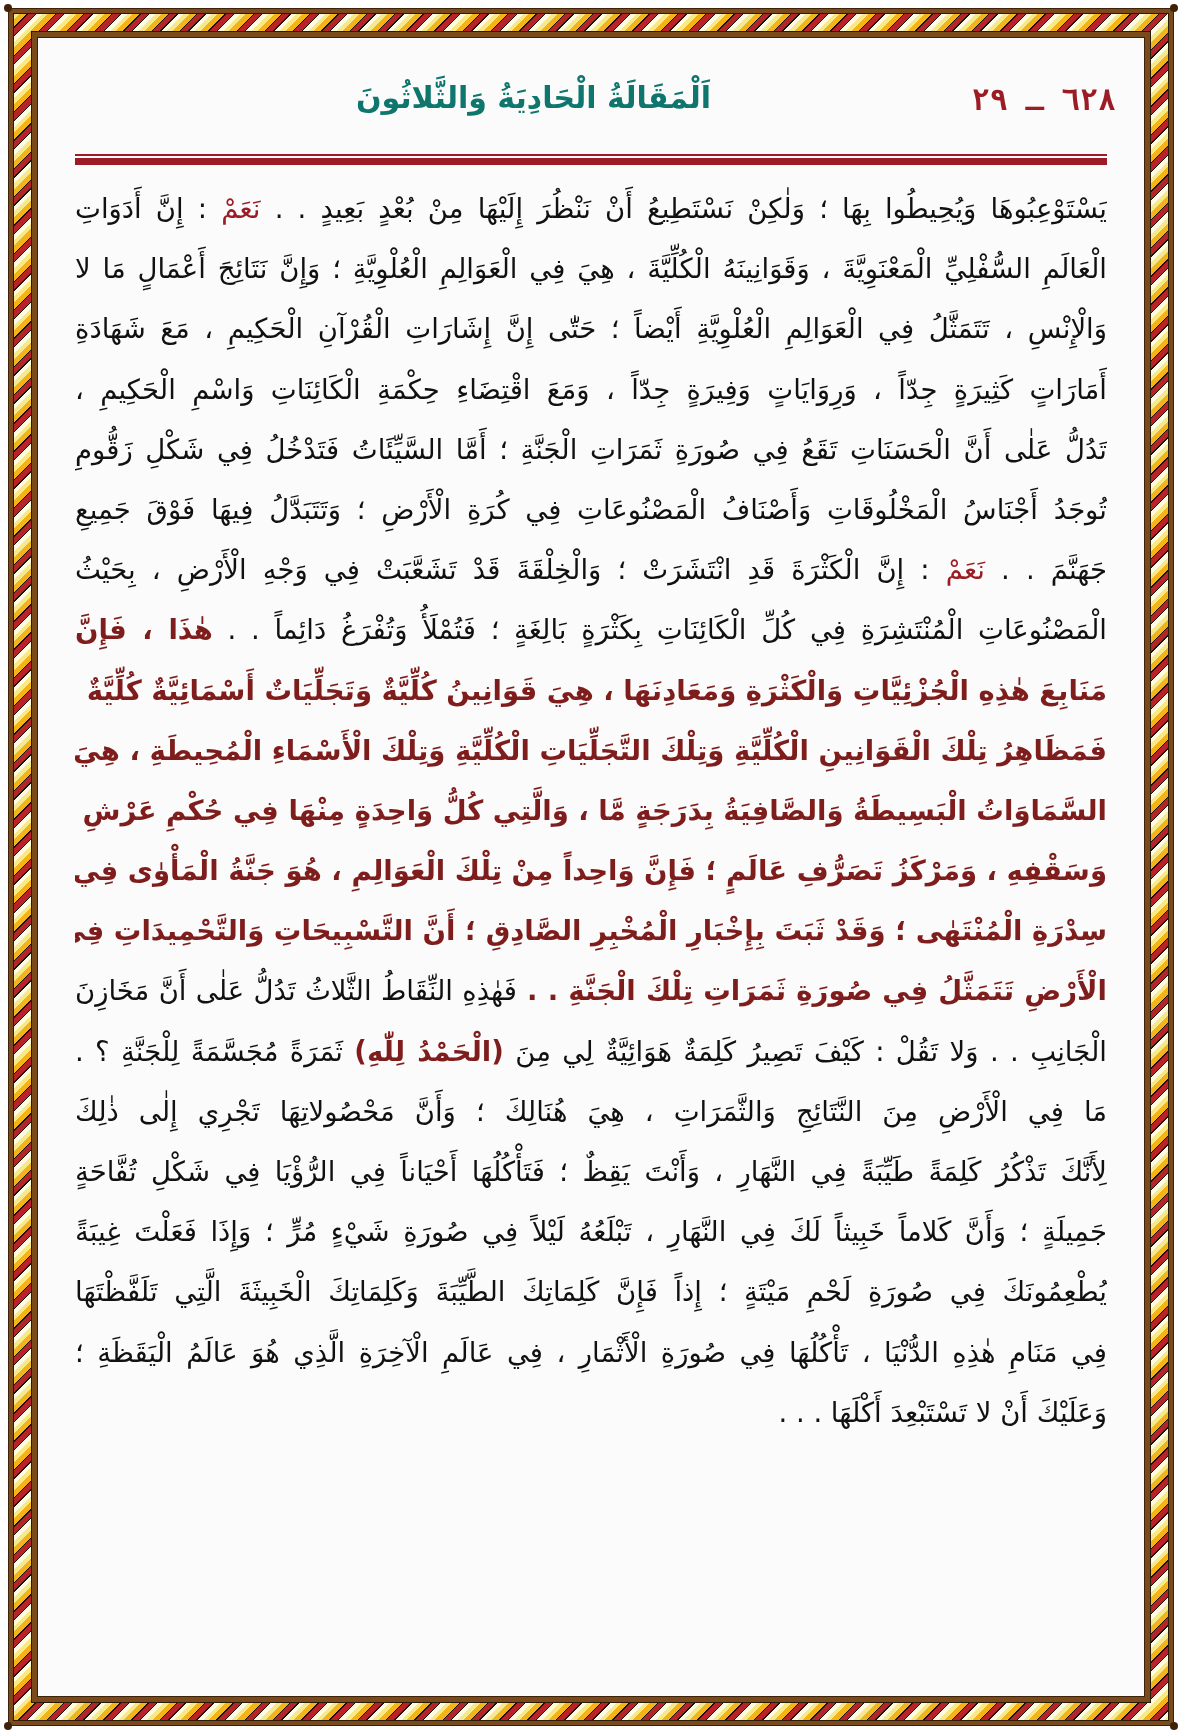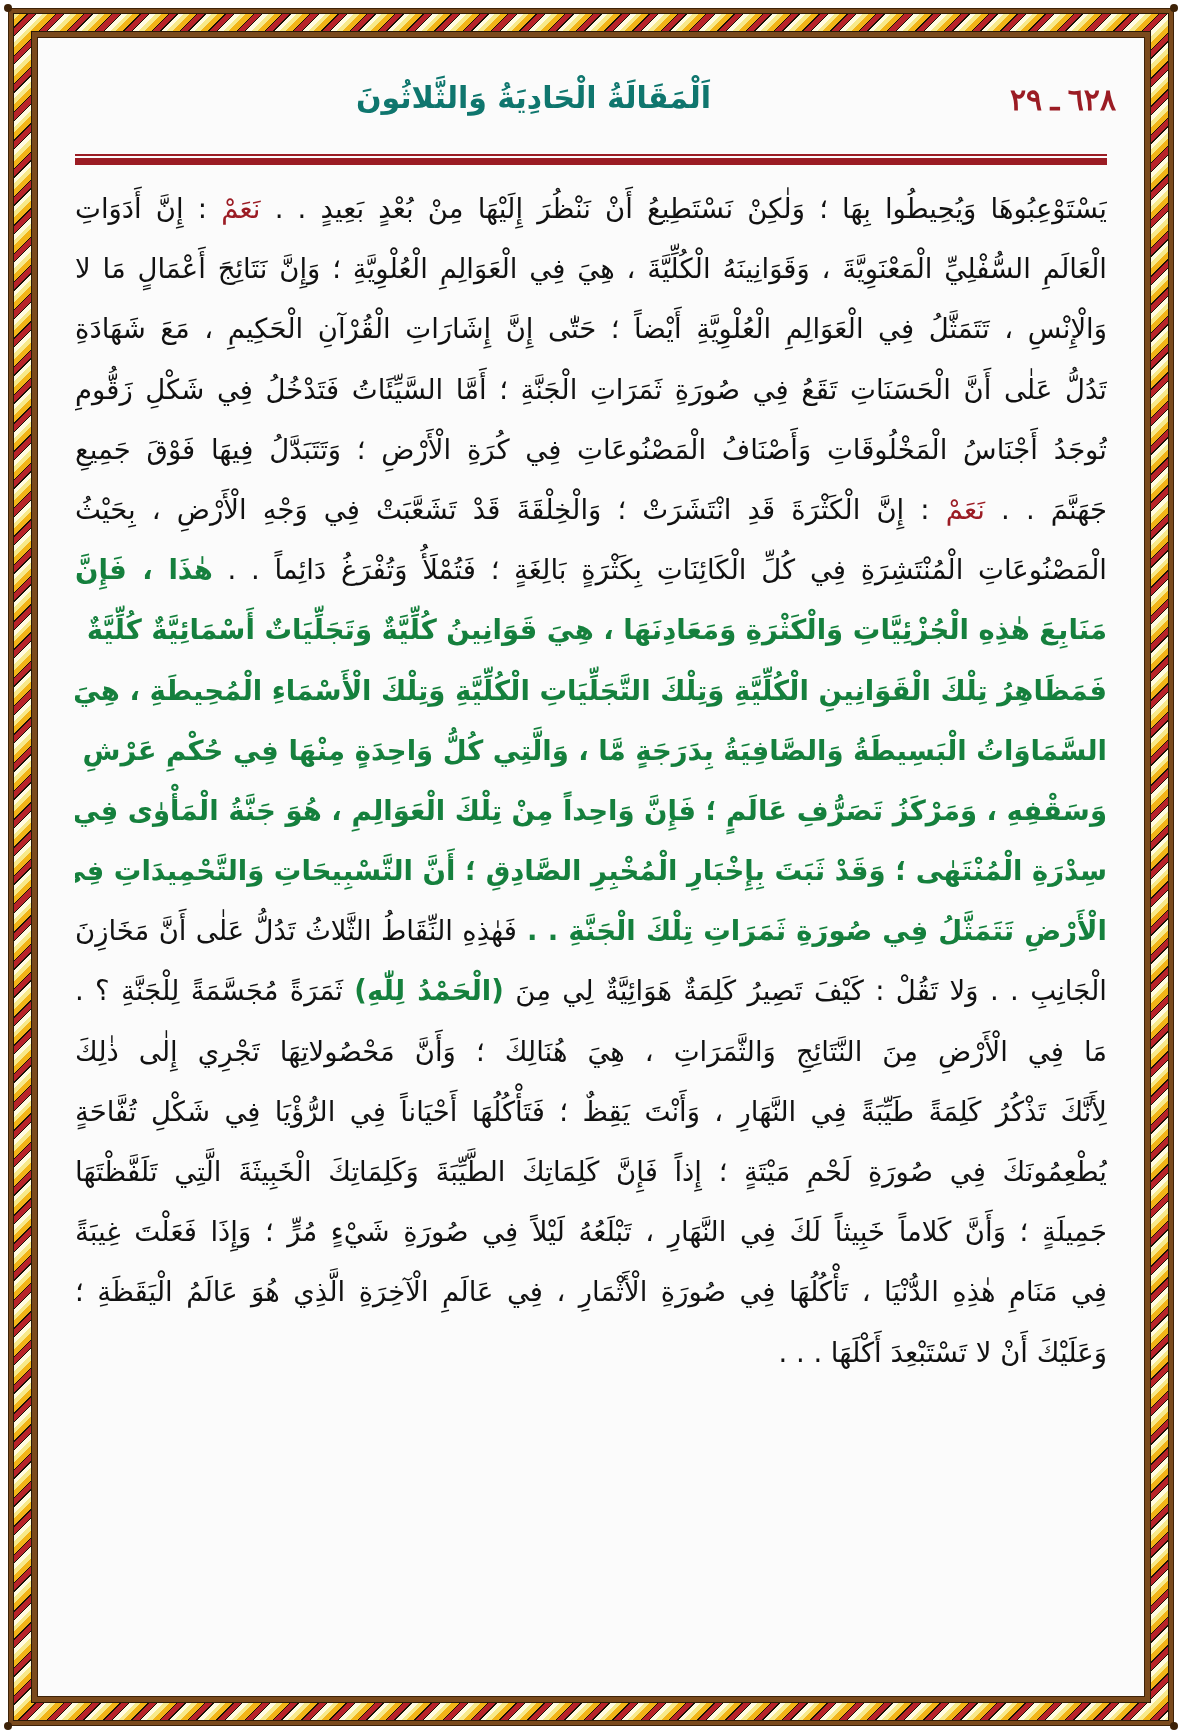--- a/index.html
+++ b/index.html
@@ -69,21 +69,21 @@
       left: 66px;
       right: 66px;
       top: 82px;
       height: 40px;
       direction: rtl;
     }
     .header-pages {
       position: absolute;
       right: 0;
       top: 0;
-      font-family: Liberation Sans, sans-serif;
+      font-family: Liberation Mono, monospace;
       font-weight: bold;
       font-size: 30px;
       color: #9b1c24;
       direction: rtl;
       white-space: nowrap;
     }
     .header-title {
       position: absolute;
       right: 405px;
       top: -2px;
@@ -132,21 +132,21 @@
       text-align-last: justify;
     }
     .line.last {
       text-align-last: right;
     }
     .red {
       color: #9b1c24;
       margin-top: 28px;
     }
     .red-bold {
-      color: #15803d;
+      color: #7f1d1d;
       font-weight: bold;
     }
   </style>
 </head>
 <body>
 
 <div class="frame-outer">
   <div class="frame-chain"></div>
   <div class="frame-inner-edge"></div>
   <div class="page"></div>
@@ -161,30 +161,31 @@
   <span class="header-title">اَلْمَقَالَةُ الْحَادِيَةُ وَالثَّلاثُونَ</span>
 </div>
 <div class="header-rule"></div>
 <div class="header-rule2"></div>
 
 <div class="body-text" id="body-text">
 
   <span class="line"><span>يَسْتَوْعِبُوهَا وَيُحِيطُوا بِهَا ؛ وَلٰكِنْ نَسْتَطِيعُ أَنْ نَنْظُرَ إِلَيْهَا مِنْ بُعْدٍ بَعِيدٍ . . </span><span class="red">نَعَمْ</span><span> : إِنَّ أَدَوَاتِ</span></span>
   <span class="line"><span>الْعَالَمِ السُّفْلِيِّ الْمَعْنَوِيَّةَ ، وَقَوَانِينَهُ الْكُلِّيَّةَ ، هِيَ فِي الْعَوَالِمِ الْعُلْوِيَّةِ ؛ وَإِنَّ نَتَائِجَ أَعْمَالٍ مَا لا</span></span>
   <span class="line"><span>وَالْإِنْسِ ، تَتَمَثَّلُ فِي الْعَوَالِمِ الْعُلْوِيَّةِ أَيْضاً ؛ حَتّٰى إِنَّ إِشَارَاتِ الْقُرْآنِ الْحَكِيمِ ، مَعَ شَهَادَةِ</span></span>
+  <span class="line"><span>أَمَارَاتٍ كَثِيرَةٍ جِدّاً ، وَرِوَايَاتٍ وَفِيرَةٍ جِدّاً ، وَمَعَ اقْتِضَاءِ حِكْمَةِ الْكَائِنَاتِ وَاسْمِ الْحَكِيمِ ،</span></span>
   <span class="line"><span>تَدُلُّ عَلٰى أَنَّ الْحَسَنَاتِ تَقَعُ فِي صُورَةِ ثَمَرَاتِ الْجَنَّةِ ؛ أَمَّا السَّيِّئَاتُ فَتَدْخُلُ فِي شَكْلِ زَقُّومِ</span></span>
   <span class="line"><span>تُوجَدُ أَجْنَاسُ الْمَخْلُوقَاتِ وَأَصْنَافُ الْمَصْنُوعَاتِ فِي كُرَةِ الْأَرْضِ ؛ وَتَتَبَدَّلُ فِيهَا فَوْقَ جَمِيعِ</span></span>
   <span class="line"><span>جَهَنَّمَ . . </span><span class="red">نَعَمْ</span><span> : إِنَّ الْكَثْرَةَ قَدِ انْتَشَرَتْ ؛ وَالْخِلْقَةَ قَدْ تَشَعَّبَتْ فِي وَجْهِ الْأَرْضِ ، بِحَيْثُ</span></span>
   <span class="line"><span>الْمَصْنُوعَاتِ الْمُنْتَشِرَةِ فِي كُلِّ الْكَائِنَاتِ بِكَثْرَةٍ بَالِغَةٍ ؛ فَتُمْلَأُ وَتُفْرَغُ دَائِماً . . </span><span class="red-bold">هٰذَا ، فَإِنَّ</span></span>
   <span class="line"><span class="red-bold">مَنَابِعَ هٰذِهِ الْجُزْئِيَّاتِ وَالْكَثْرَةِ وَمَعَادِنَهَا ، هِيَ قَوَانِينُ كُلِّيَّةٌ وَتَجَلِّيَاتٌ أَسْمَائِيَّةٌ كُلِّيَّةٌ .</span></span>
   <span class="line"><span class="red-bold">فَمَظَاهِرُ تِلْكَ الْقَوَانِينِ الْكُلِّيَّةِ وَتِلْكَ التَّجَلِّيَاتِ الْكُلِّيَّةِ وَتِلْكَ الْأَسْمَاءِ الْمُحِيطَةِ ، هِيَ</span></span>
   <span class="line"><span class="red-bold">السَّمَاوَاتُ الْبَسِيطَةُ وَالصَّافِيَةُ بِدَرَجَةٍ مَّا ، وَالَّتِي كُلُّ وَاحِدَةٍ مِنْهَا فِي حُكْمِ عَرْشِ عَالَمٍ</span></span>
   <span class="line"><span class="red-bold">وَسَقْفِهِ ، وَمَرْكَزُ تَصَرُّفِ عَالَمٍ ؛ فَإِنَّ وَاحِداً مِنْ تِلْكَ الْعَوَالِمِ ، هُوَ جَنَّةُ الْمَأْوٰى فِي</span></span>
   <span class="line"><span class="red-bold">سِدْرَةِ الْمُنْتَهٰى ؛ وَقَدْ ثَبَتَ بِإِخْبَارِ الْمُخْبِرِ الصَّادِقِ ؛ أَنَّ التَّسْبِيحَاتِ وَالتَّحْمِيدَاتِ فِي</span></span>
   <span class="line"><span class="red-bold">الْأَرْضِ تَتَمَثَّلُ فِي صُورَةِ ثَمَرَاتِ تِلْكَ الْجَنَّةِ . . </span><span>فَهٰذِهِ النِّقَاطُ الثَّلاثُ تَدُلُّ عَلٰى أَنَّ مَخَازِنَ</span></span>
   <span class="line"><span>الْجَانِبِ . . وَلا تَقُلْ : كَيْفَ تَصِيرُ كَلِمَةٌ هَوَائِيَّةٌ لِي مِنَ </span><span class="red-bold">(الْحَمْدُ لِلّٰهِ)</span><span> ثَمَرَةً مُجَسَّمَةً لِلْجَنَّةِ ؟ .</span></span>
   <span class="line"><span>مَا فِي الْأَرْضِ مِنَ النَّتَائِجِ وَالثَّمَرَاتِ ، هِيَ هُنَالِكَ ؛ وَأَنَّ مَحْصُولاتِهَا تَجْرِي إِلٰى ذٰلِكَ</span></span>
   <span class="line"><span>لِأَنَّكَ تَذْكُرُ كَلِمَةً طَيِّبَةً فِي النَّهَارِ ، وَأَنْتَ يَقِظٌ ؛ فَتَأْكُلُهَا أَحْيَاناً فِي الرُّؤْيَا فِي شَكْلِ تُفَّاحَةٍ</span></span>
+  <span class="line"><span>جَمِيلَةٍ ؛ وَأَنَّ كَلاماً خَبِيثاً لَكَ فِي النَّهَارِ ، تَبْلَعُهُ لَيْلاً فِي صُورَةِ شَيْءٍ مُرٍّ ؛ وَإِذَا فَعَلْتَ غِيبَةً</span></span>
   <span class="line"><span>يُطْعِمُونَكَ فِي صُورَةِ لَحْمِ مَيْتَةٍ ؛ إِذاً فَإِنَّ كَلِمَاتِكَ الطَّيِّبَةَ وَكَلِمَاتِكَ الْخَبِيثَةَ الَّتِي تَلَفَّظْتَهَا</span></span>
-  <span class="line"><span>جَمِيلَةٍ ؛ وَأَنَّ كَلاماً خَبِيثاً لَكَ فِي النَّهَارِ ، تَبْلَعُهُ لَيْلاً فِي صُورَةِ شَيْءٍ مُرٍّ ؛ وَإِذَا فَعَلْتَ غِيبَةً</span></span>
   <span class="line"><span>فِي مَنَامِ هٰذِهِ الدُّنْيَا ، تَأْكُلُهَا فِي صُورَةِ الْأَثْمَارِ ، فِي عَالَمِ الْآخِرَةِ الَّذِي هُوَ عَالَمُ الْيَقَظَةِ ؛</span></span>
   <span class="line last"><span>وَعَلَيْكَ أَنْ لا تَسْتَبْعِدَ أَكْلَهَا . . .</span></span>
 </div>
 
 </body></html>

